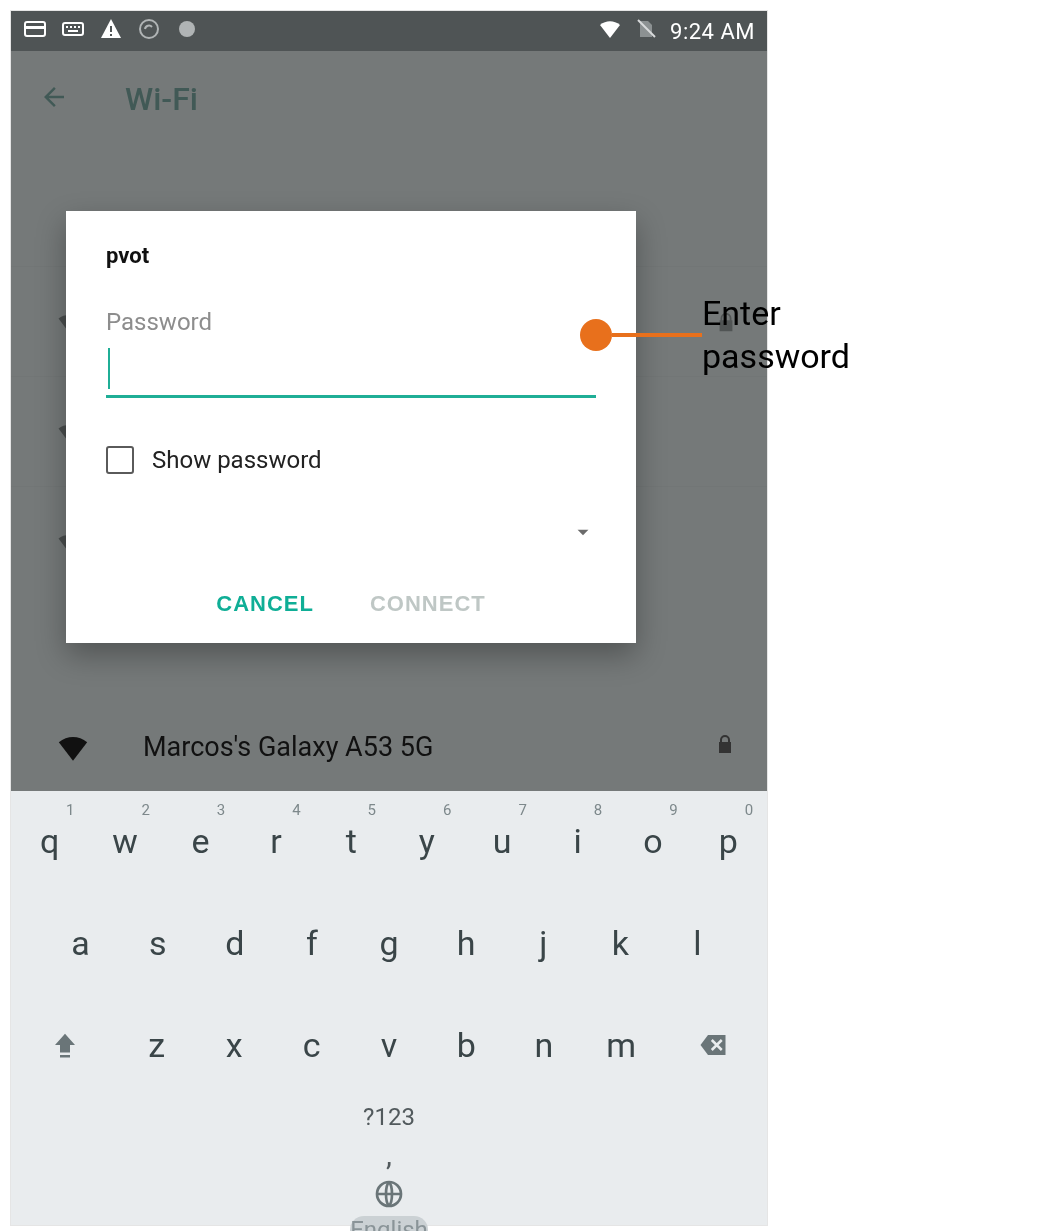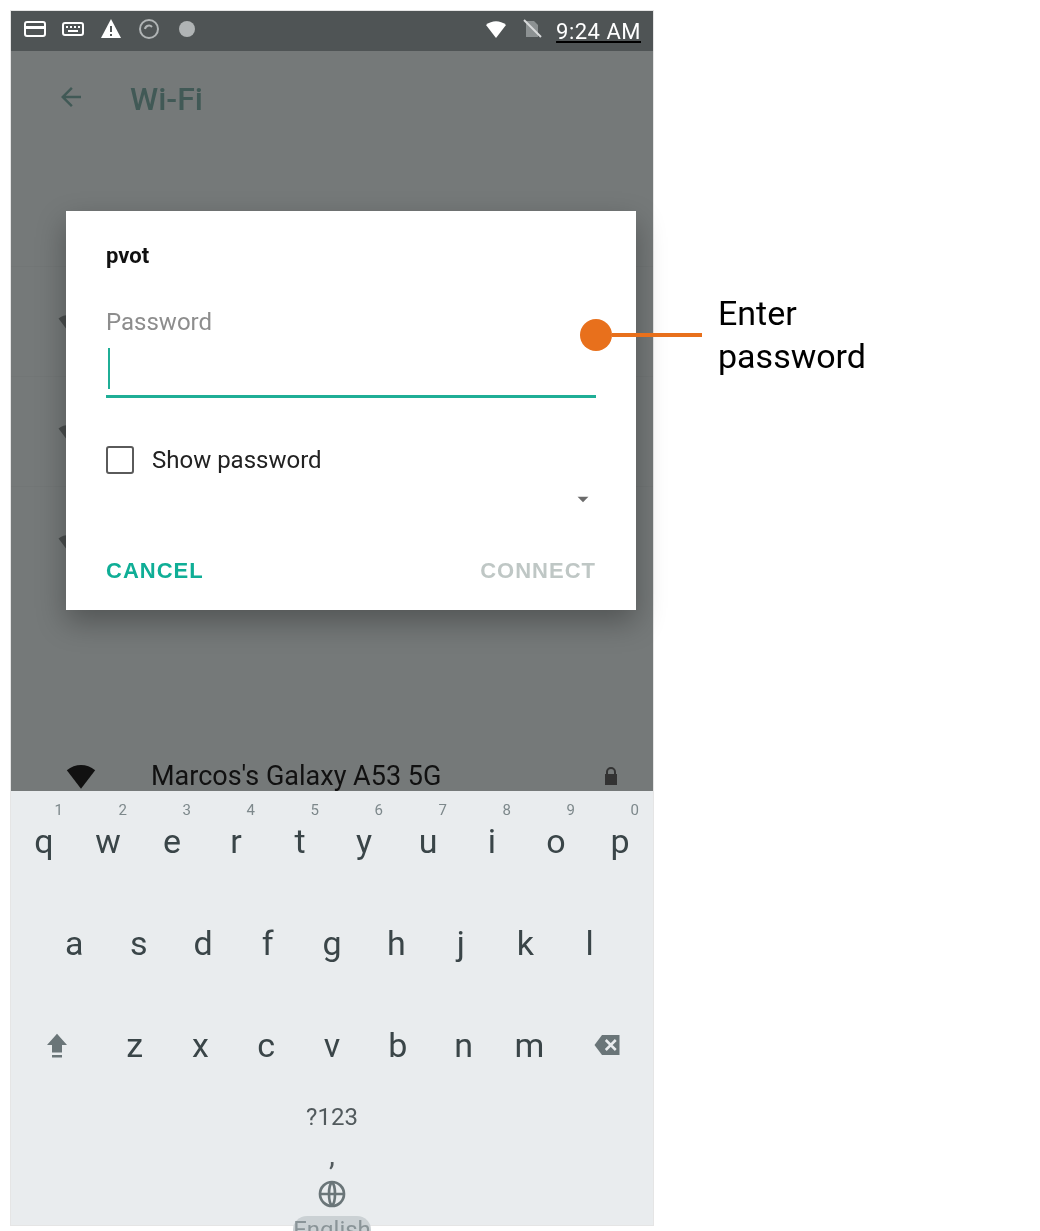--- a/index.html
+++ b/index.html
@@ -6,24 +6,23 @@
   body {
     font-family: Roboto, Arial, sans-serif;
     background: #fff;
     width: 1040px;
     height: 1231px;
     position: relative;
   }
   .phone {
     position: absolute;
     left: 10px; top: 10px;
-    width: 644px; height: 1216px;
+    width: 758px; height: 1216px;
     background: #b91c1c;
     border: 1px solid #e5e5e5;
-    text-decoration: underline;
   }
   
   .statusbar {
     height: 40px;
     background: #4f5455;
     color: #fff;
     display: flex;
     align-items: center;
     padding: 0 12px;
     font-size: 22px;
@@ -36,22 +35,22 @@
   .statusbar .time { color:#fff; font-size:22px; letter-spacing:0.5px; }
   
   .appcontent {
     position:absolute;
     top:40px; left:0; right:0; bottom:0;
     background:#fafafa;
   }
   .appbar {
     height:95px;
     display:flex; align-items:center;
-    padding-left:45px;
-    gap:44px;
+    padding-left:28px;
+    gap:56px;
   }
   .appbar .back svg { width:30px; height:30px; fill:#0f6b5a; }
   .appbar .title { font-size:32px; font-weight:500; color:#0f6b5a; }
   
   .wifirow {
     height:110px;
     display:flex; align-items:center;
     padding:0 30px 0 40px;
     gap:40px;
     border-top:1px solid #eee;
@@ -93,50 +92,50 @@
     font-size:26px; padding:0 2px;
   }
   .dialog .pwfield .caret {
     position:absolute; left:2px; top:6px; bottom:6px;
     width:2px; background:#1fae96;
     animation: blink 1.1s step-end infinite;
   }
   @keyframes blink { 50% { opacity:0; } }
   .checkrow {
     display:flex; align-items:center; gap:18px;
-    margin-bottom:12px;
+    margin-bottom:45px;
   }
   .checkrow .box {
     width:28px; height:28px;
     border:2.5px solid #5a5a5a;
     border-radius:3px;
   }
   .checkrow .lbl { font-size:24px; color:#222; }
   .advrow {
     display:flex; align-items:center;
     margin-bottom:40px;
   }
   .advrow .lbl { font-size:24px; color:#222; }
   .advrow svg { margin-left:auto; width:26px; height:26px; fill:#6b6b6b; }
   .dlgbtns {
-    display:flex; justify-content:space-between; gap:56px;
+    display:flex; justify-content:center; gap:56px;
     padding:6px 0 6px 0;
   }
   .dlgbtns .btn {
     font-size:22px; font-weight:700; letter-spacing:1px;
     background:none; border:none; cursor:pointer;
   }
   .dlgbtns .cancel { color:#0fae96; }
   .dlgbtns .connect { color:#bfc7c5; }
   
   .visible-network {
     position:absolute;
-    left:8px; right:0; top:680px;
+    left:0; right:0; top:680px;
     height:90px;
-    display:flex; align-items:center;
+    display:flex; 
     padding:0 30px 0 40px;
   }
   .visible-network svg.wifi { width:44px; height:34px; fill:#111; }
   .visible-network .name { font-size:27px; color:#111; margin-left:48px;}
   .visible-network svg.lock { width:24px; height:26px; fill:#333; margin-left:auto; }
   
   .kbd {
     position:absolute;
     left:0; right:0; bottom:0;
     height:434px;
@@ -181,21 +180,20 @@
     display:flex; align-items:center;
   }
   .callout .dot {
     width:32px; height:32px; border-radius:50%;
     background:#e8701c;
   }
   .callout .line {
     width:90px; height:4px; background:#e8701c;
   }
   .callout .text {
-    margin-left:16px;
     font-size:34px; color:#000; line-height:1.25;
   }
 </style>
 </head>
 <body>
 
 <div class="phone">
 
   <div class="statusbar">
     <div class="left-icons">

